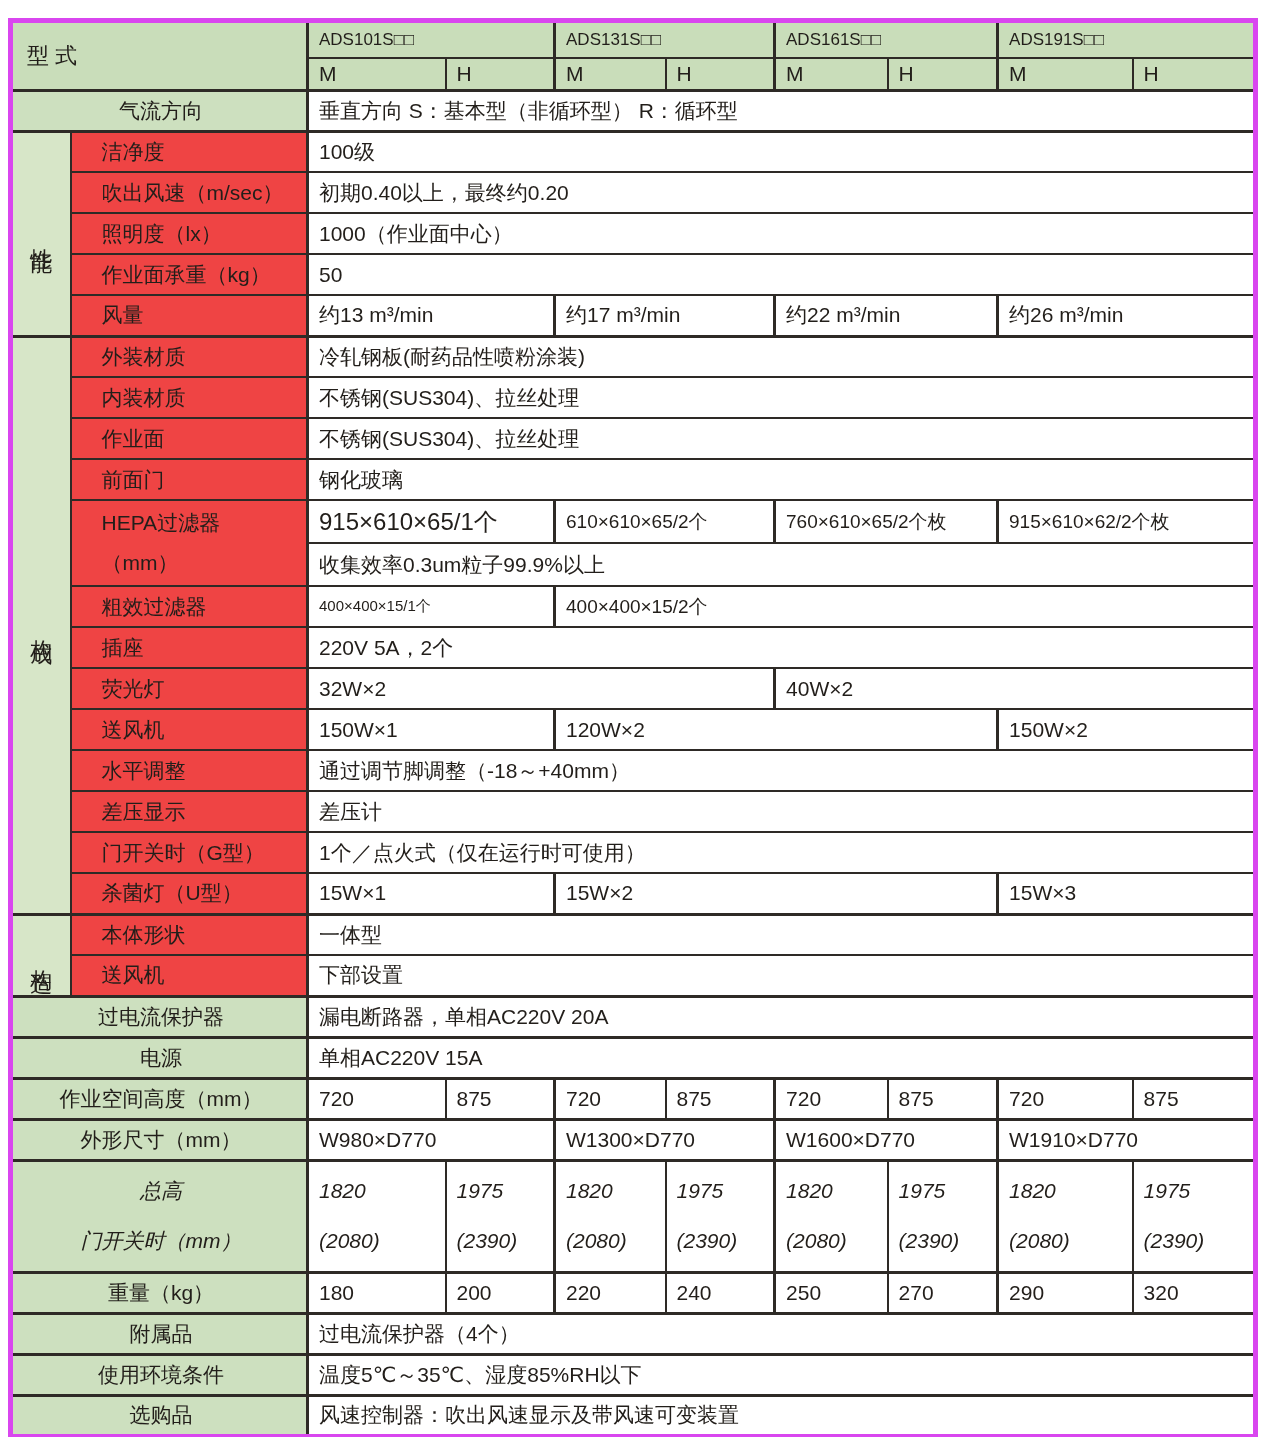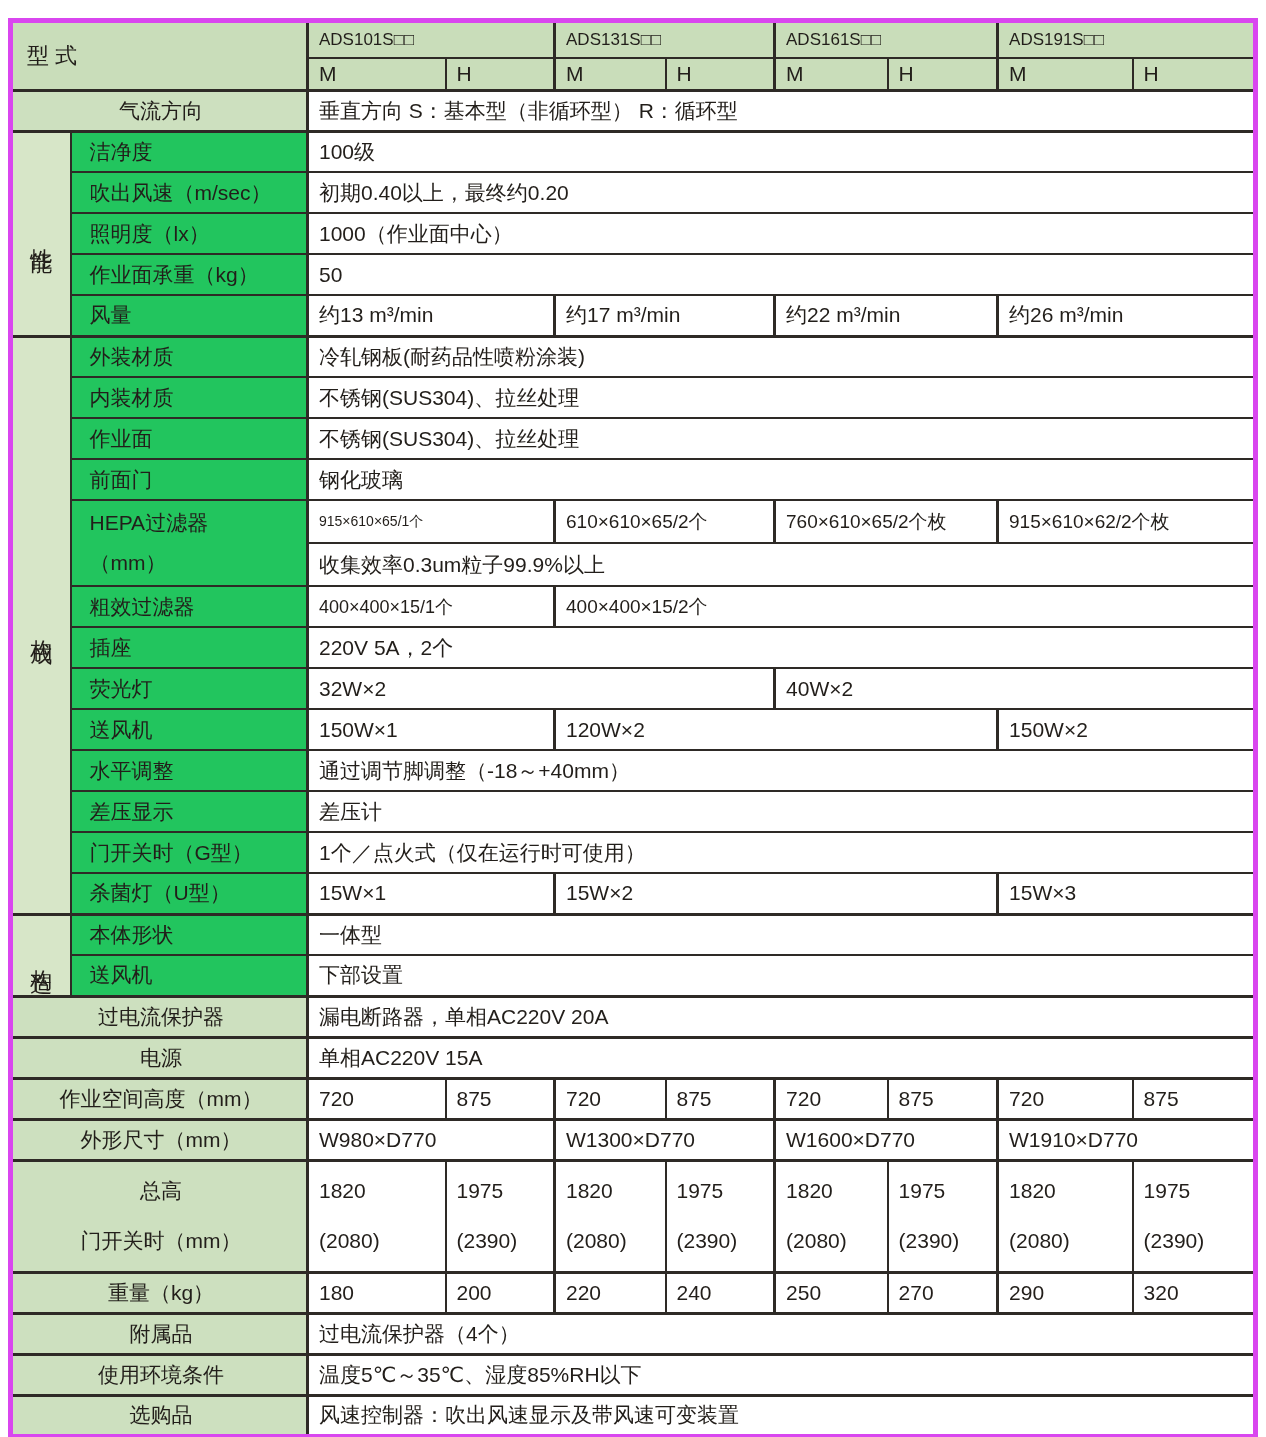--- a/index.html
+++ b/index.html
@@ -10,29 +10,29 @@
         text-align:left;vertical-align:middle;padding:2px 10px;height:41px;line-height:1.25;
         overflow:hidden;white-space:nowrap;}
   th{font-weight:500;}
   
   .corner{background:#c9ddba;font-size:22px;padding-left:14px;}
   .m{background:#c9ddba;font-size:17px;}
   .mh{background:#c9ddba;}
   .lbl{background:#cde0bf;padding-left:13px;text-align:center;}
   .grp{background:#d7e6c8;text-align:center;vertical-align:middle;padding:0;
        writing-mode:vertical-rl;text-orientation:upright;letter-spacing:3px;font-size:22px;line-height:1;}
-  .sub{background:#22c55e;padding-left:18px;}
+  .sub{background:#ef4444;padding-left:30px;}
   .val{background:#ffffff;}
   
   .gb{border-left-width:3px;}
   tr.sec > th, tr.sec > td{border-top-width:3px;}
   tr.h1 > th{height:37px;}
   tr.h2 > th{height:32px;border-bottom-width:3px;}
   
-  tr.tallrow > th, tr.tallrow > td{height:112px;}
+  tr.tallrow > th, tr.tallrow > td{height:112px;font-style:italic;}
   .stack .l2{margin-top:24px;}
   .hepa div{line-height:40px;}
 </style>
 </head>
 <body>
 
 <div class="sheet">
 <table>
   <colgroup>
     <col style="width:60px">
@@ -111,31 +111,31 @@
   </tr>
   <tr>
     <th class="sub">前面门</th>
     <td class="val gb" colspan="8">钢化玻璃</td>
   </tr>
   <tr>
     <th class="sub hepa" rowspan="2">
       <div>HEPA过滤器</div>
       <div>（mm）</div>
     </th>
-    <td class="val gb" colspan="2" style="font-size:14px">915×610×65/1个</td>
+    <td class="val gb" colspan="2" style="font-size:24px">915×610×65/1个</td>
     <td class="val gb" colspan="2" style="font-size:19px">610×610×65/2个</td>
     <td class="val gb" colspan="2" style="font-size:19px">760×610×65/2个枚</td>
     <td class="val gb" colspan="2" style="font-size:19px">915×610×62/2个枚</td>
   </tr>
   <tr>
     <td class="val gb" colspan="8">收集效率0.3um粒子99.9%以上</td>
   </tr>
   <tr>
     <th class="sub">粗效过滤器</th>
-    <td class="val gb" colspan="2" style="font-size:18px">400×400×15/1个</td>
+    <td class="val gb" colspan="2" style="font-size:15px">400×400×15/1个</td>
     <td class="val gb" colspan="6" style="font-size:19px">400×400×15/2个</td>
   </tr>
   <tr>
     <th class="sub">插座</th>
     <td class="val gb" colspan="8">220V 5A，2个</td>
   </tr>
   <tr>
     <th class="sub">荧光灯</th>
     <td class="val gb" colspan="4">32W×2</td>
     <td class="val gb" colspan="4">40W×2</td>

